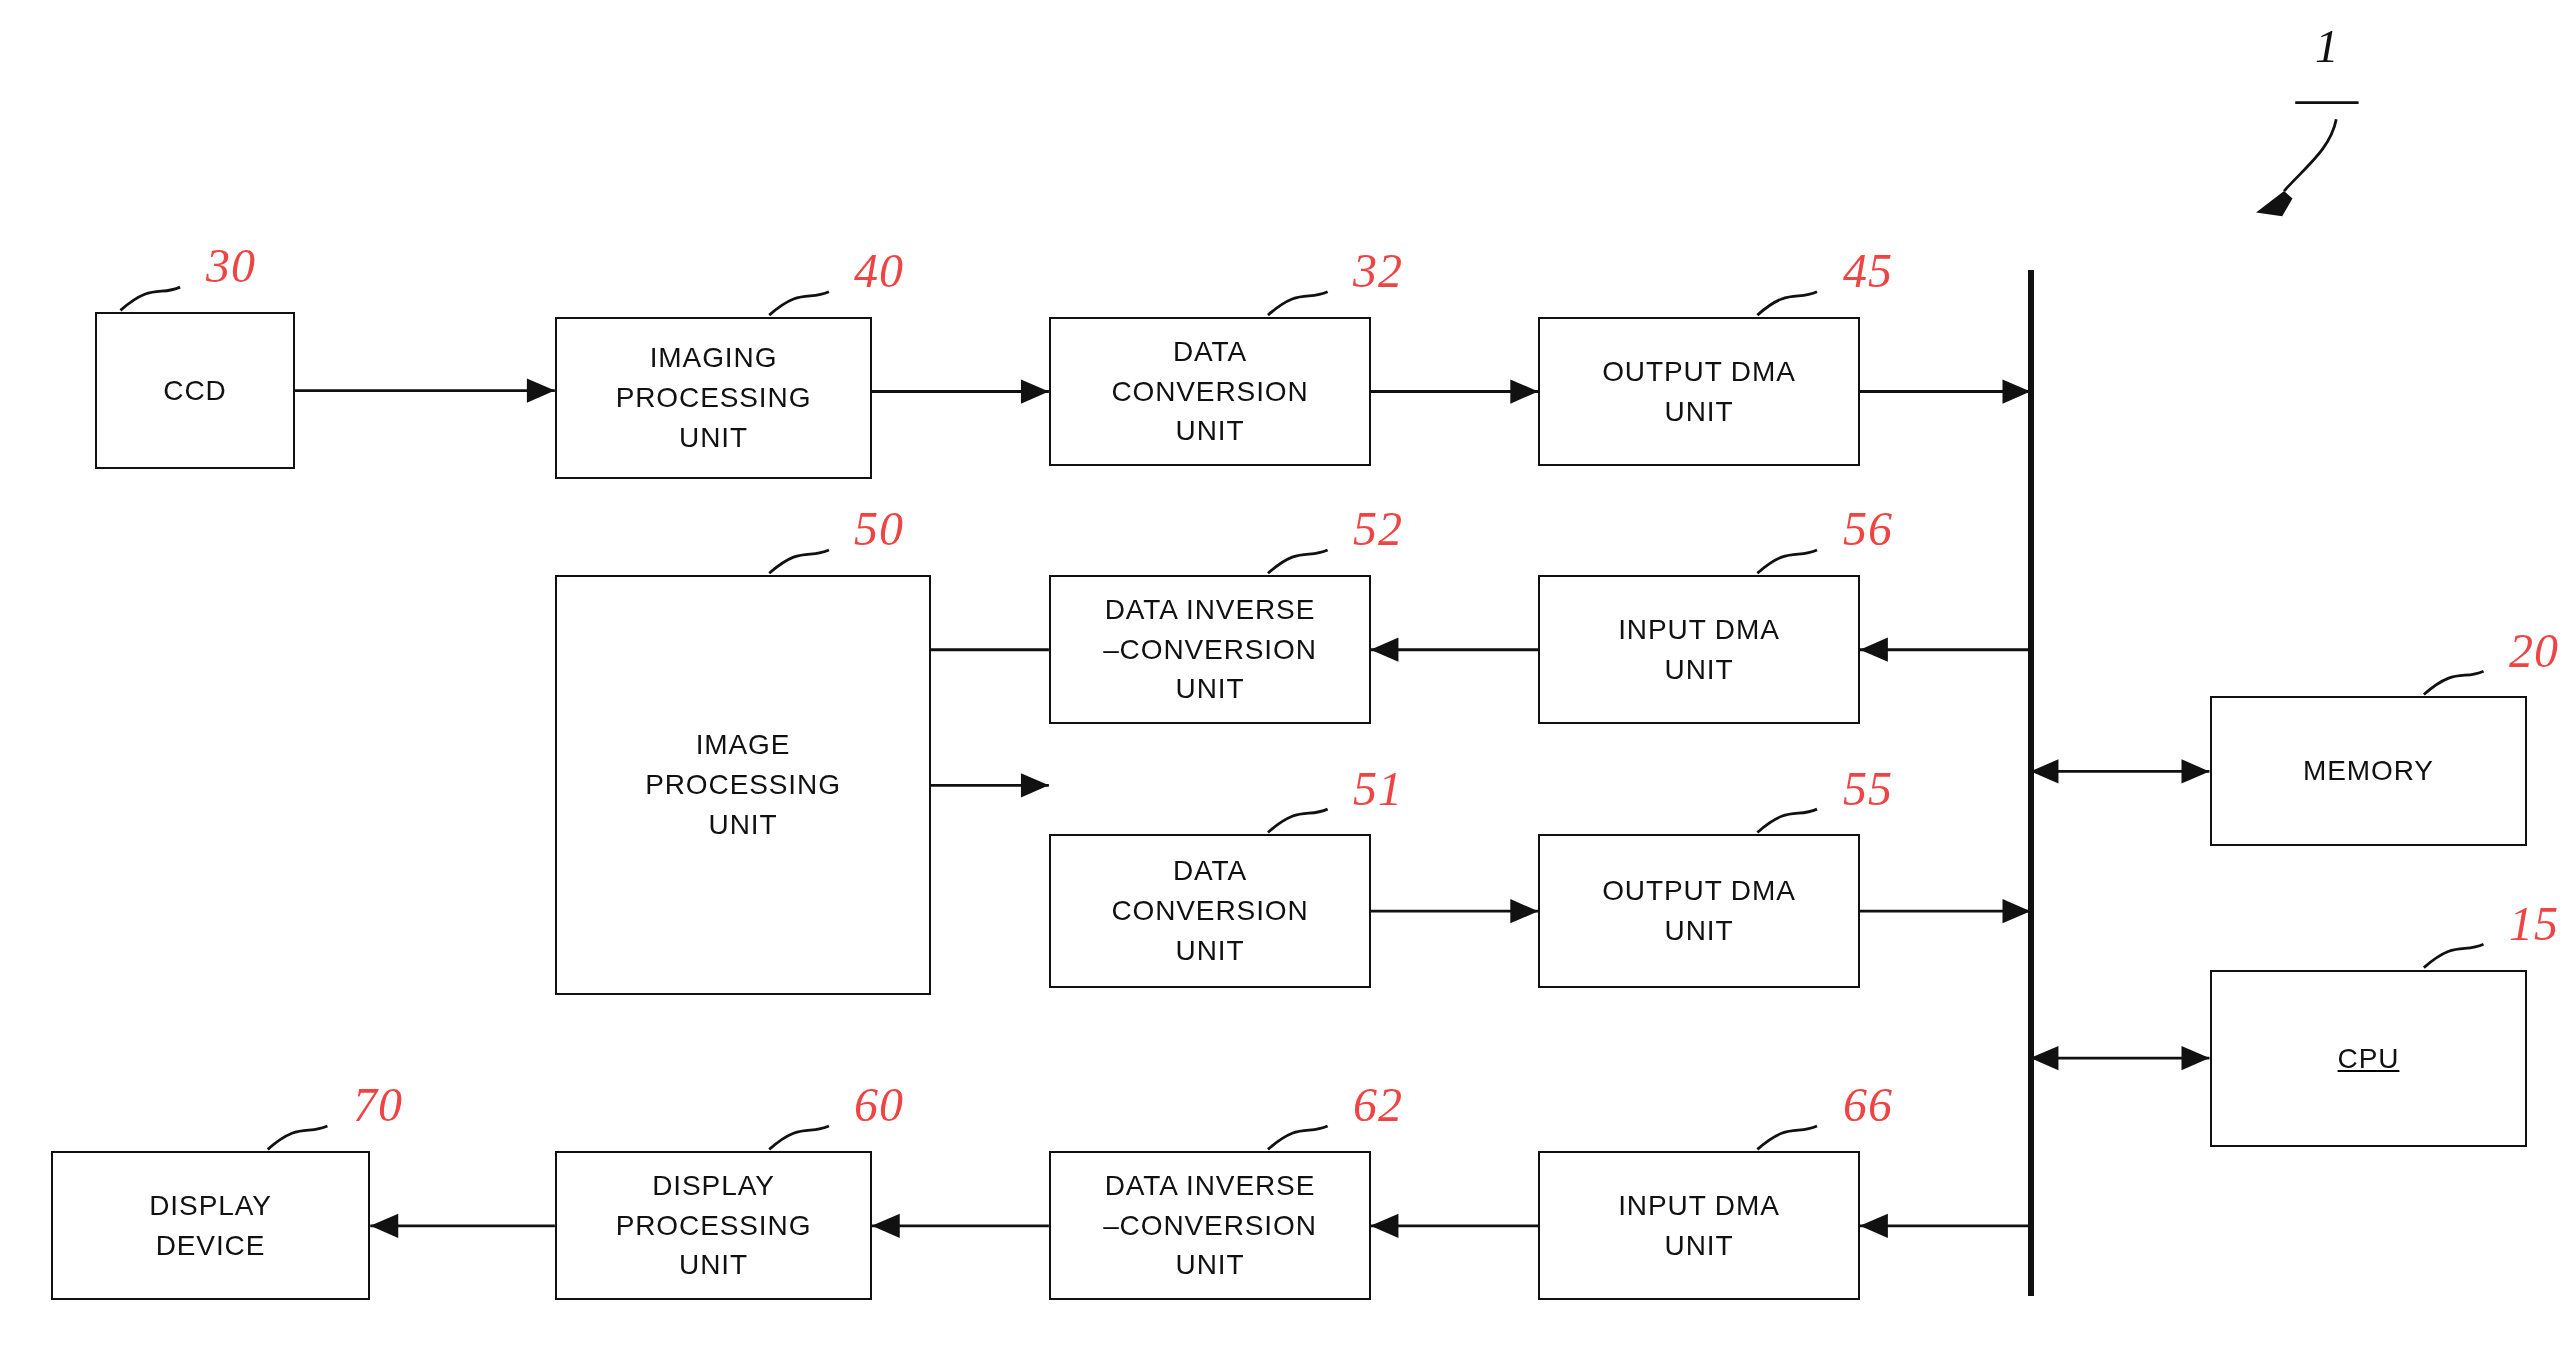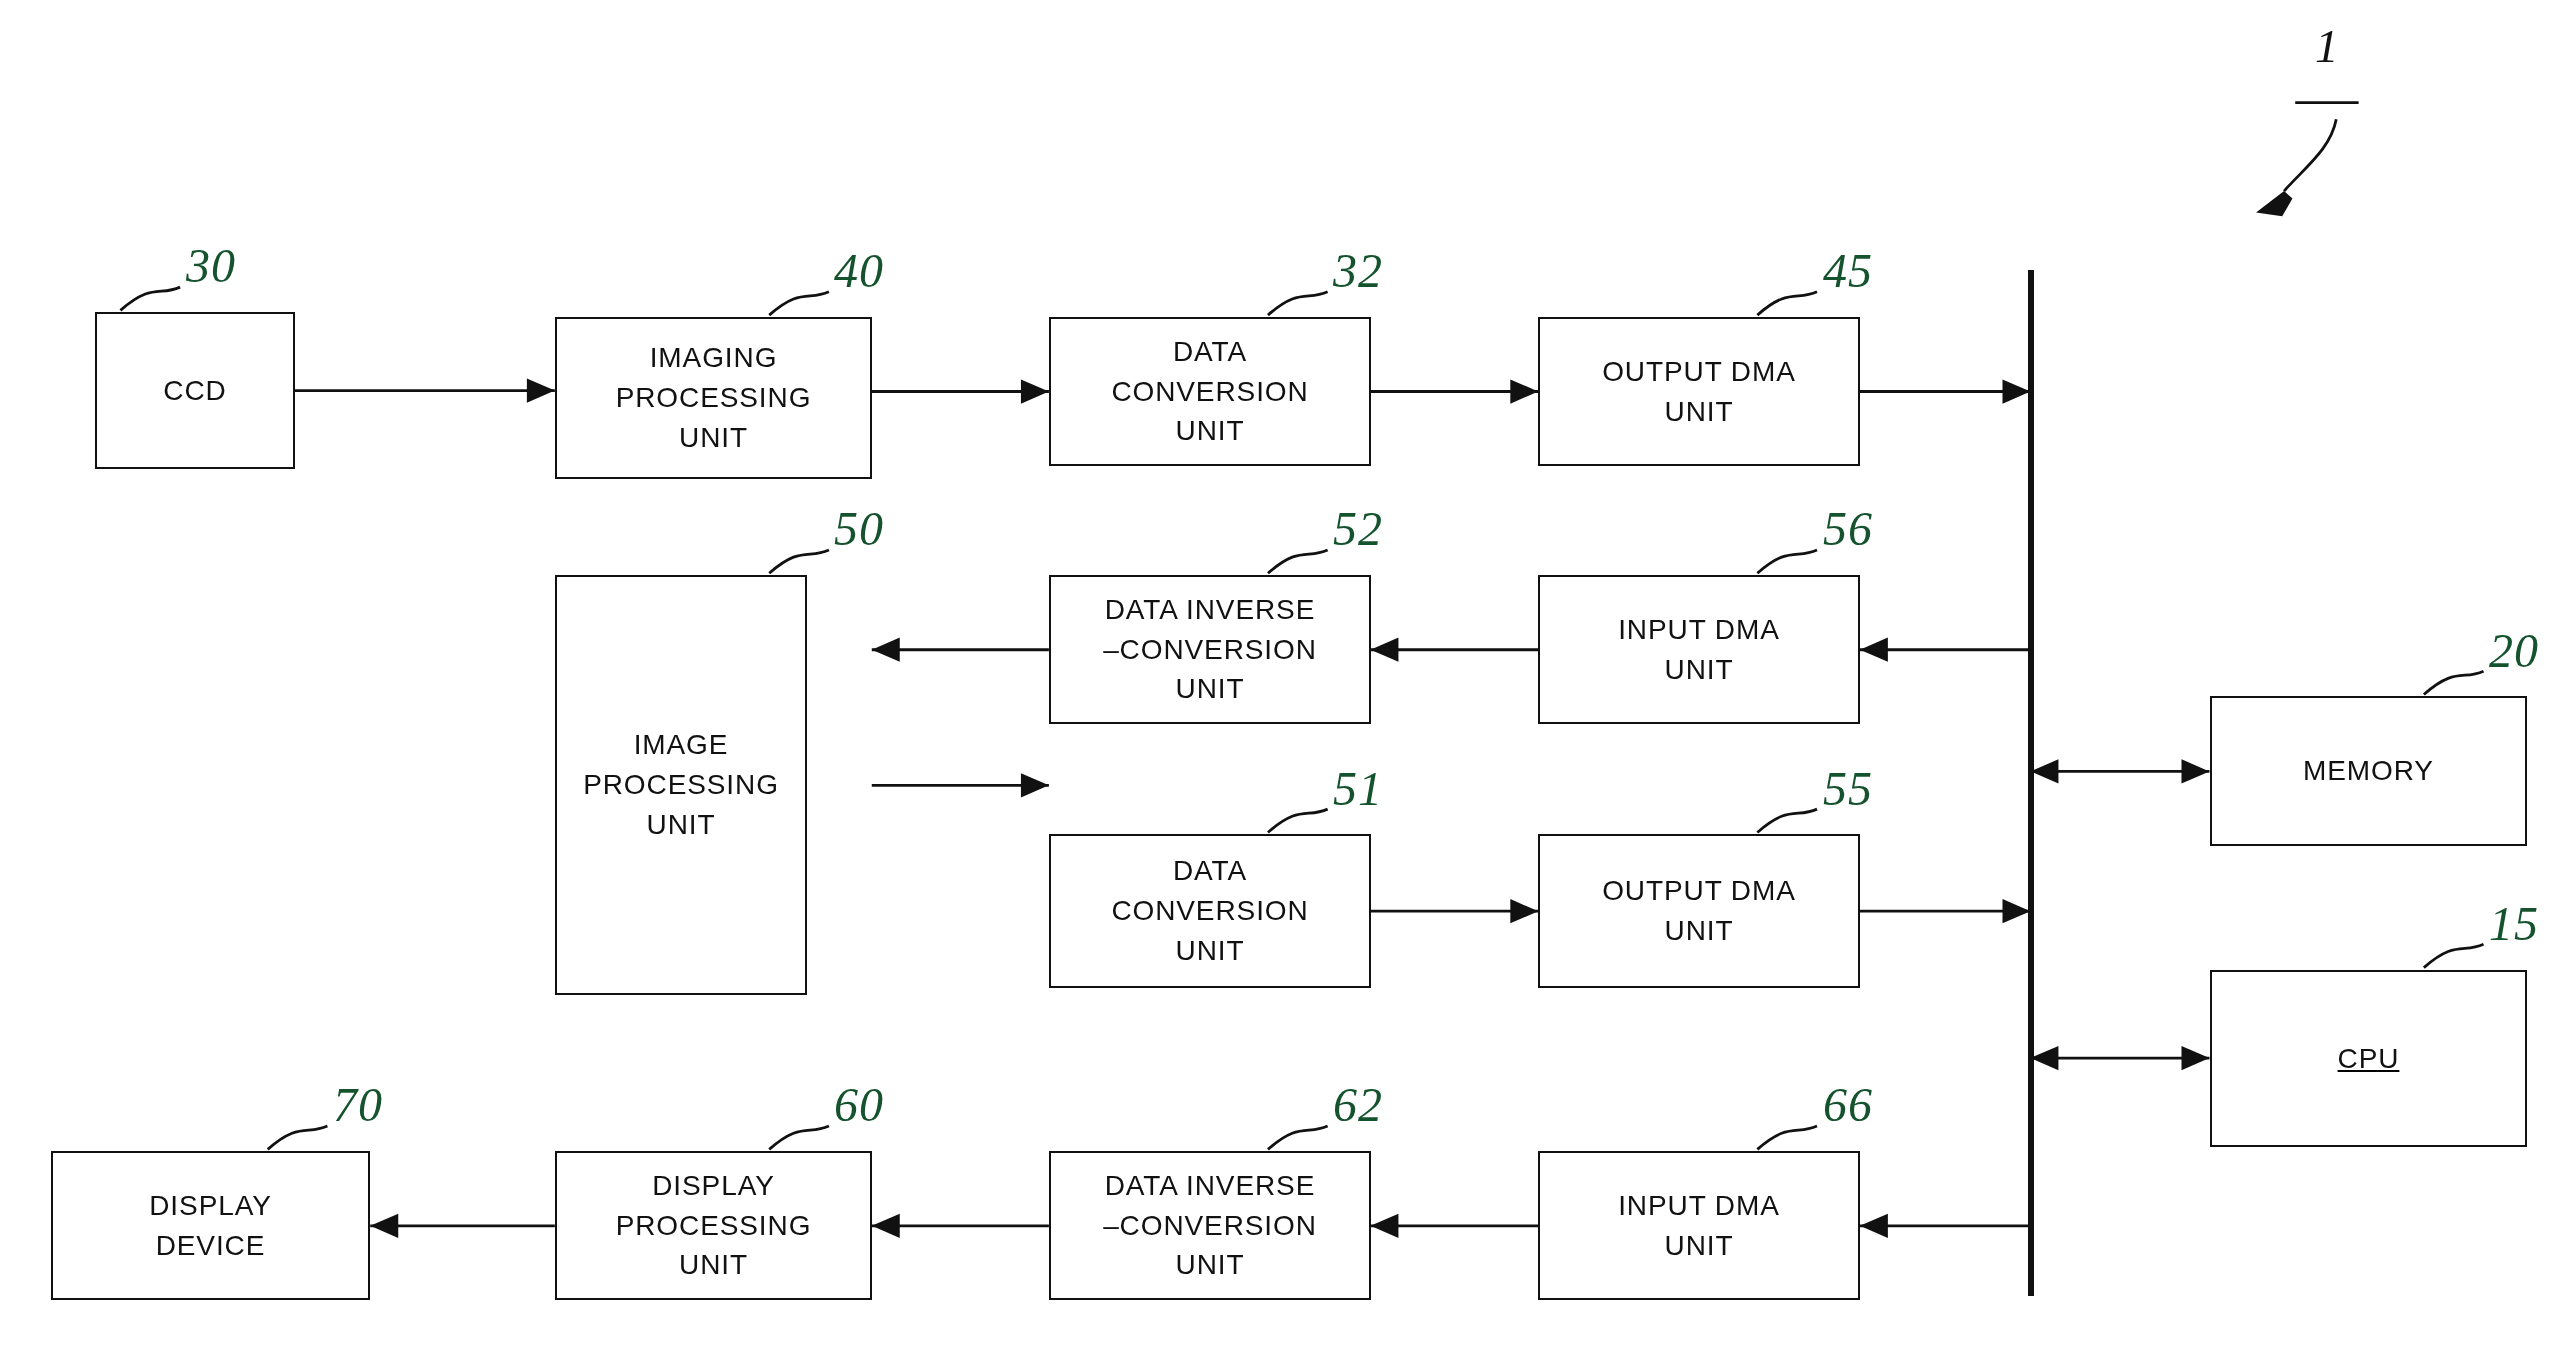--- a/index.html
+++ b/index.html
@@ -29,25 +29,26 @@
     line-height:1.42;
     letter-spacing:0.9px;
     white-space:pre-line;
     font-weight:400;
     color:#111;
   }
   .refnum{
     position:absolute;
     font-size:48px;
     line-height:1;
-    color:#14532d;
+    color:#ef4444;
     font-weight:400;
     font-family:"Liberation Serif", serif;
     font-style:italic;
     letter-spacing:0.9px;
+    margin-left:20px;
   }
   .figlabel{
     position:absolute;
     font-size:47px;
     line-height:1;
     color:#111;
     font-family:"Liberation Serif", serif;
     font-style:italic;
   }
   svg.overlay{
@@ -152,21 +153,21 @@
         <div class="lbl">DATA
 CONVERSION
 UNIT</div>
       </div>
       <div class="refnum" style="left: 1333px; top: 247px;">32</div>
       <div class="box" style="left: 1538px; top: 317px; width: 322px; height: 149px;">
         <div class="lbl">OUTPUT  DMA
 UNIT</div>
       </div>
       <div class="refnum" style="left: 1823px; top: 247px;">45</div>
-      <div class="box" style="left: 555px; top: 575px; width: 252px; height: 420px;">
+      <div class="box" style="left: 555px; top: 575px; width: 376px; height: 420px;">
         <div class="lbl">IMAGE
 PROCESSING
 UNIT</div>
       </div>
       <div class="refnum" style="left: 834px; top: 505px;">50</div>
       <div class="box" style="left: 1049px; top: 575px; width: 322px; height: 149px;">
         <div class="lbl">DATA  INVERSE
 –CONVERSION
 UNIT</div>
       </div>

